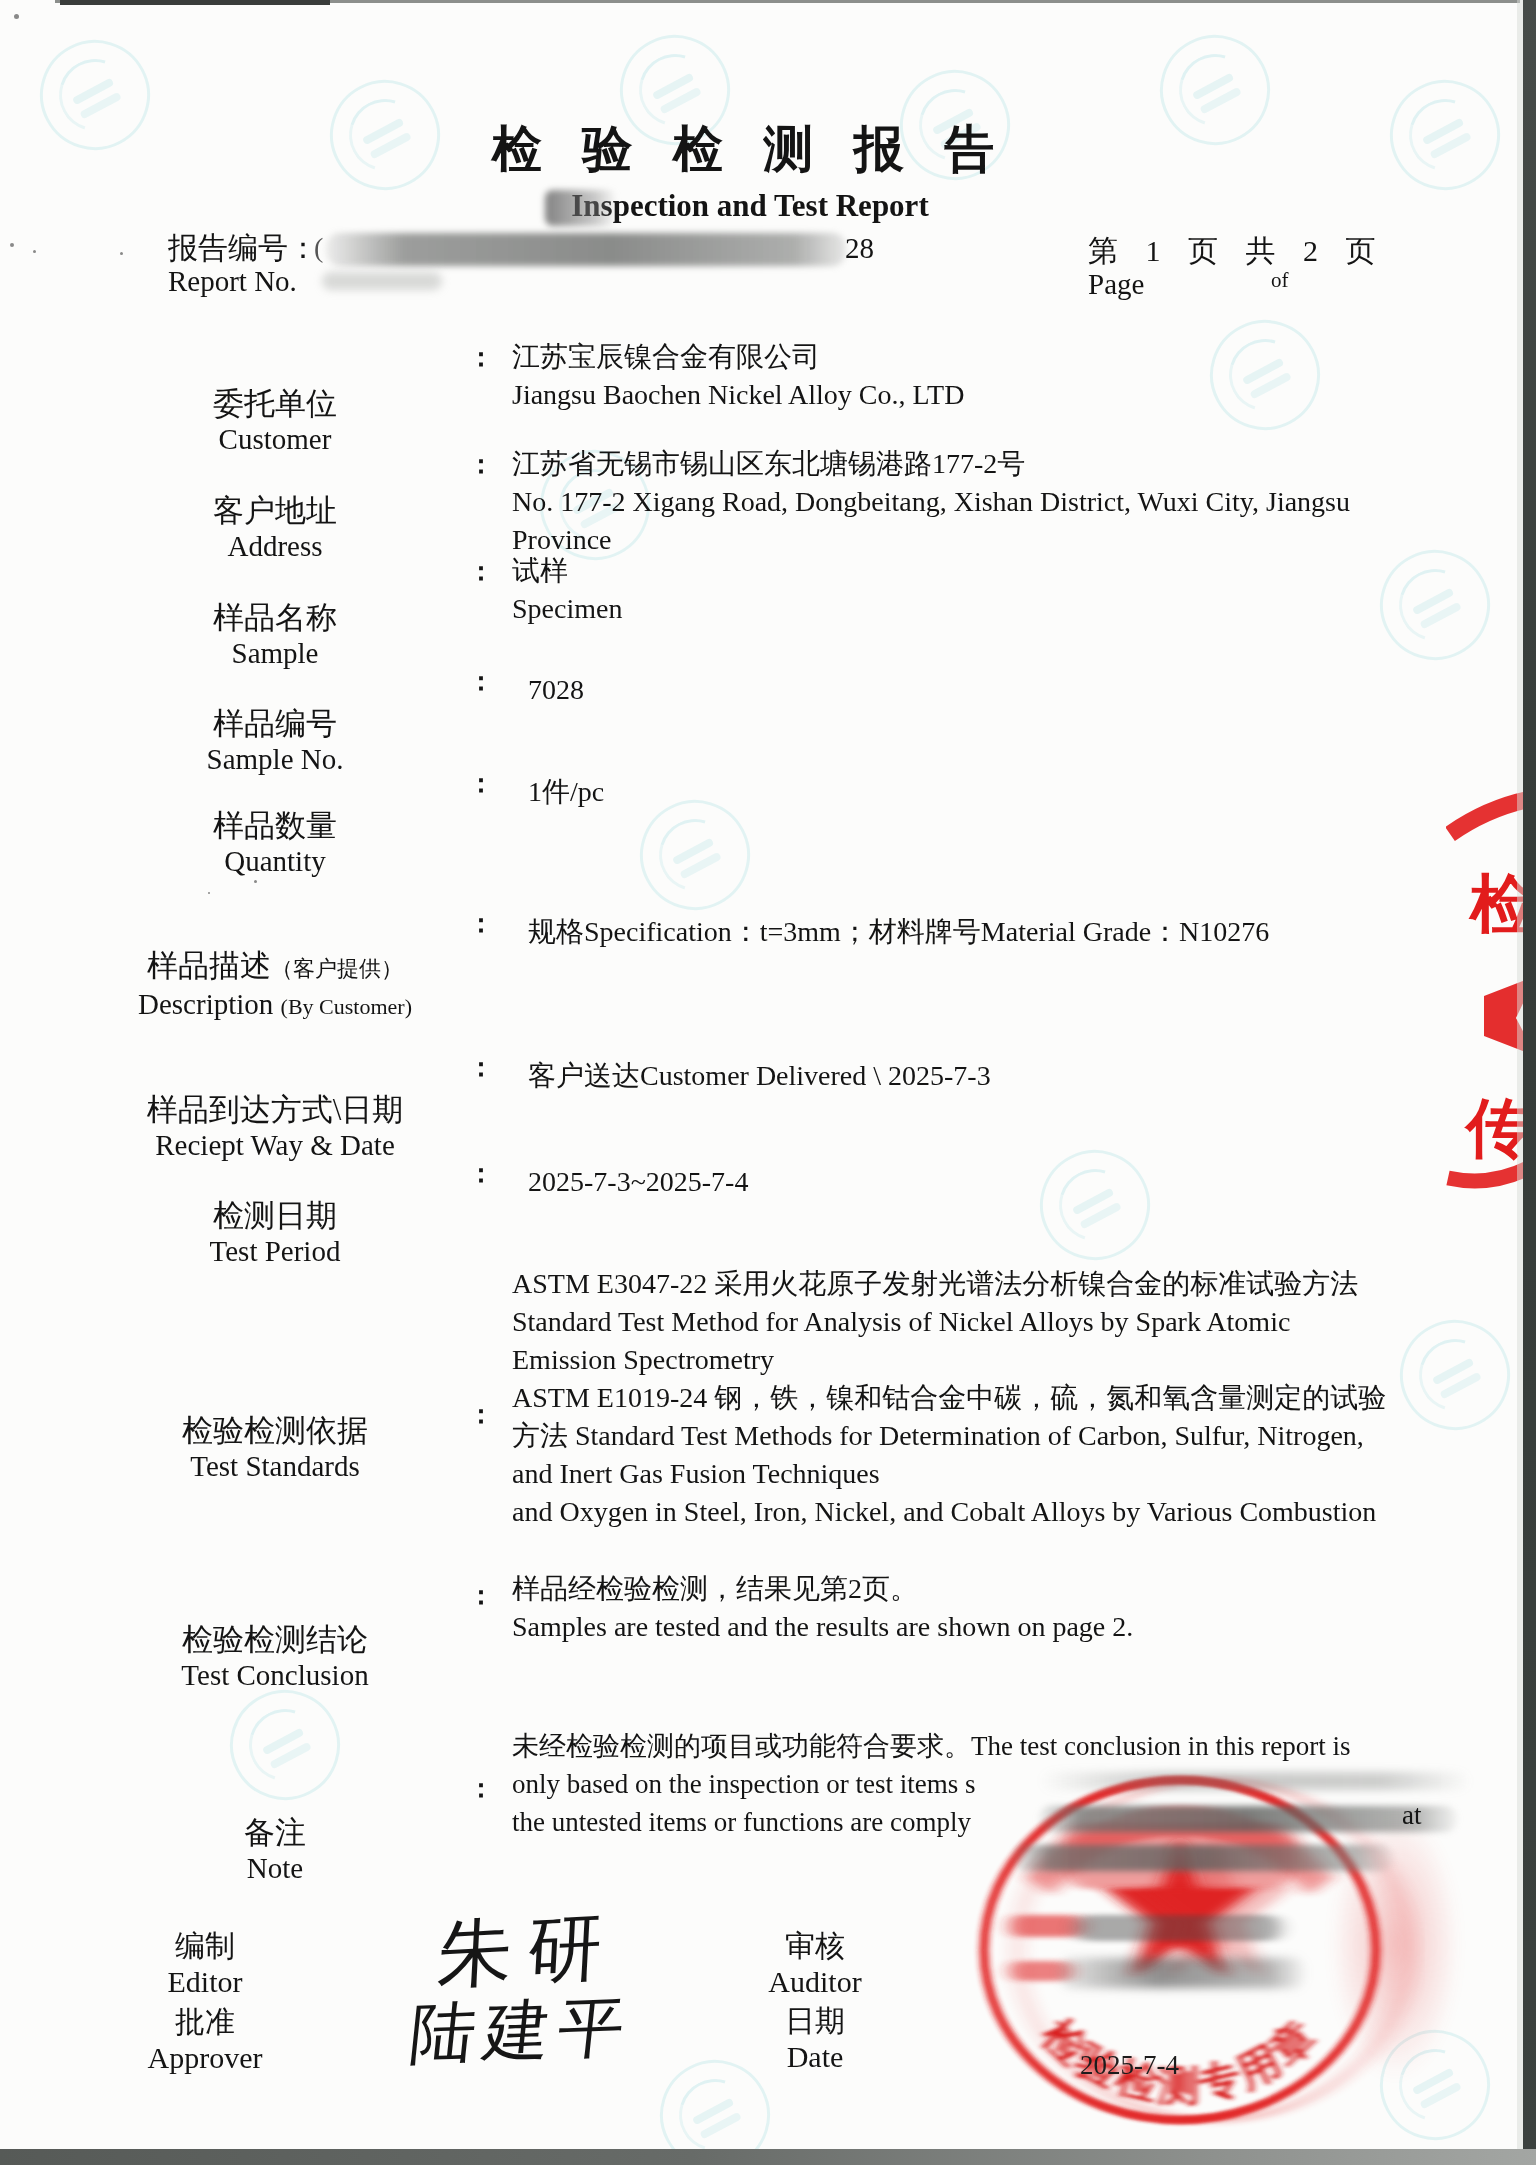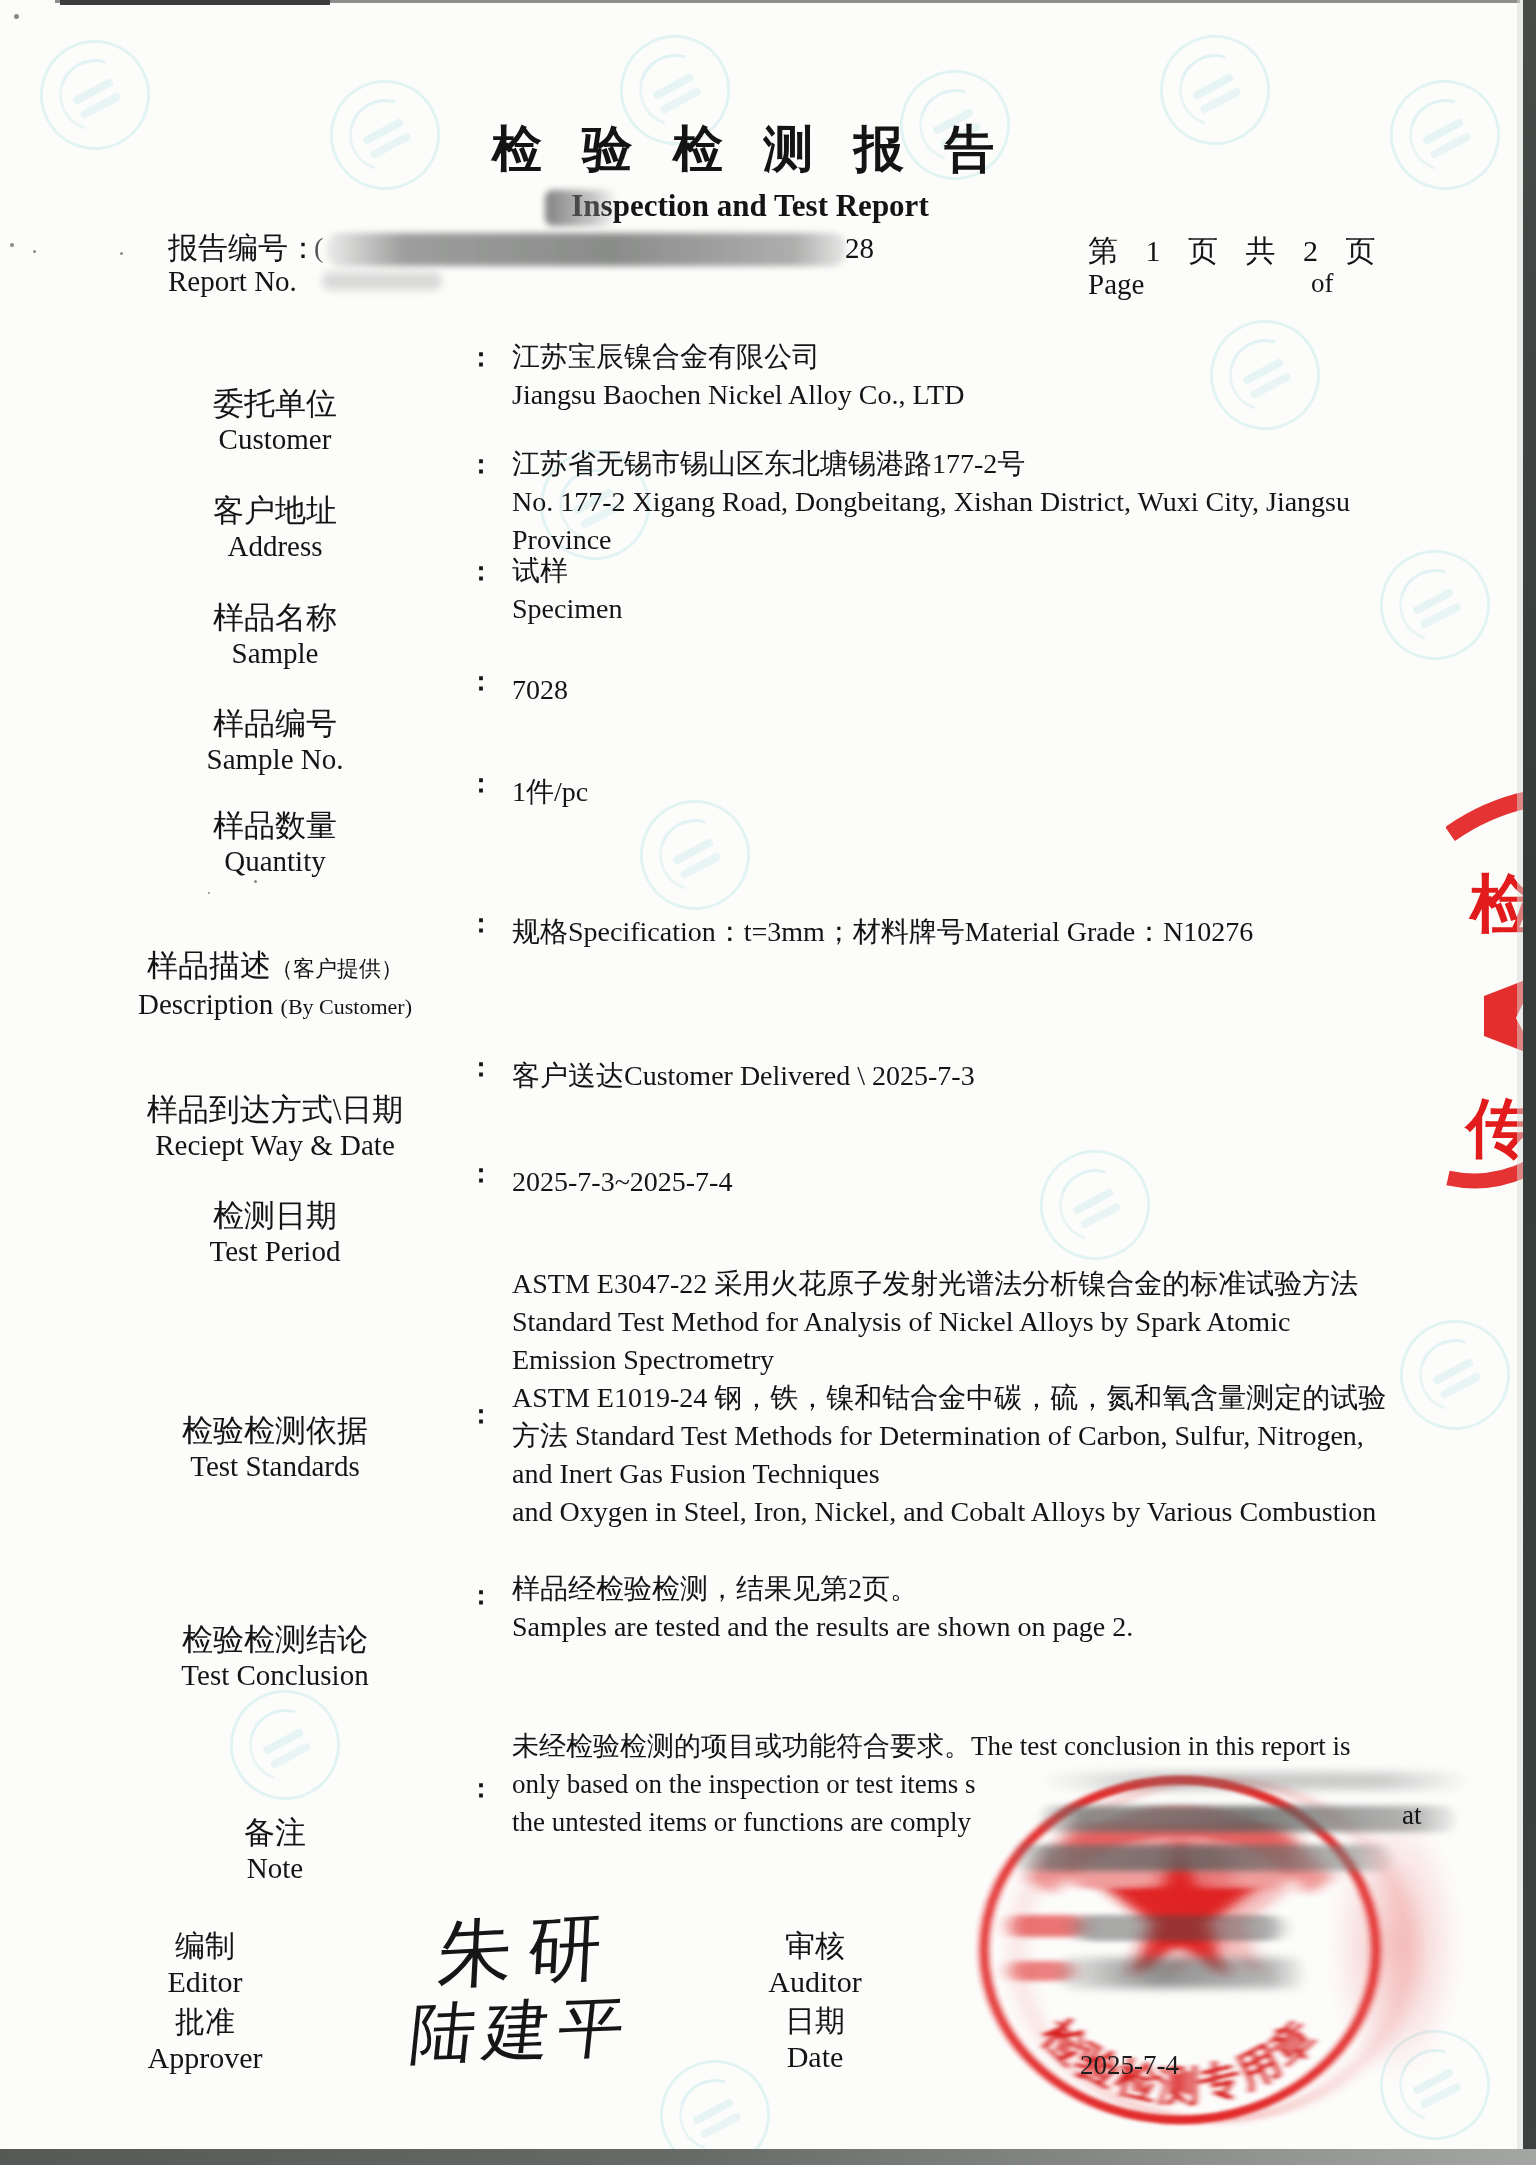--- a/index.html
+++ b/index.html
@@ -40,31 +40,31 @@
   .report-paren    { position:absolute; left:314px; top:232px; font-size:28px; color:#555; z-index:2; }
   .report-smear    { position:absolute; left:326px; top:233px; width:520px; height:33px; border-radius:14px;
               background:linear-gradient(90deg,rgba(150,150,150,.15),rgba(105,107,105,.65) 15%,rgba(90,92,90,.7) 55%,rgba(120,122,120,.6) 90%,rgba(150,150,150,.2));
               filter:blur(3px); z-index:3; }
   .report-smear2   { position:absolute; left:322px; top:272px; width:120px; height:18px; border-radius:9px;
               background:rgba(150,152,150,.35); filter:blur(4px); z-index:3; }
   .report-suffix   { position:absolute; left:845px; top:232px; font-size:29px; z-index:4; }
 
   .page-cn  { position:absolute; left:1088px; top:231px; font-size:30px; letter-spacing:10px; z-index:2; }
   .page-en  { position:absolute; left:1088px; top:268px; font-size:29px; z-index:2; }
-  .of-en    { position:absolute; left:1311px; top:268px; font-size:27px; z-index:2; }
+  .of-en    { position:absolute; left:1271px; top:268px; font-size:21px; z-index:2; }
 
   
   .row    { position:absolute; left:0; width:1536px; z-index:2; }
   .flabel { position:absolute; left:110px; width:330px; text-align:center; }
   .flabel .cn { font-size:31px; line-height:36px;margin-top:48px; }
   .flabel .en { font-size:29px; line-height:34px; }
   .flabel .small { font-size:22px; }
   .fcolon { position:absolute; left:468px; top:2px; font-size:26px; font-weight:bold; }
   .fval   { position:absolute; left:512px; width:940px; font-size:28px; line-height:38px; }
-  .voff   { margin-top:13px; }
+  .voff   { margin-top:13px;margin-left:16px; }
 
   
   .streak { position:absolute; height:26px; border-radius:13px; filter:blur(3px); z-index:6;
             background:linear-gradient(90deg,rgba(130,130,130,.05),rgba(108,110,108,.75) 10%,rgba(92,94,92,.8) 50%,rgba(125,127,125,.55) 90%,rgba(140,140,140,.05)); }
   .streak-light { position:absolute; height:18px; border-radius:9px; filter:blur(4px); z-index:6;
             background:linear-gradient(90deg,rgba(140,140,140,.0),rgba(120,122,120,.4) 30%,rgba(120,122,120,.35) 80%,rgba(150,150,150,0)); }
   .streak-dark { position:absolute; height:30px; border-radius:14px; filter:blur(5px); z-index:6;
             background:linear-gradient(90deg,rgba(70,70,70,.1),rgba(55,55,55,.55) 40%,rgba(80,80,80,.4) 85%,rgba(90,90,90,0)); }
   .note-suffix { position:absolute; left:1402px; top:1800px; font-size:27px; z-index:7; }
 

